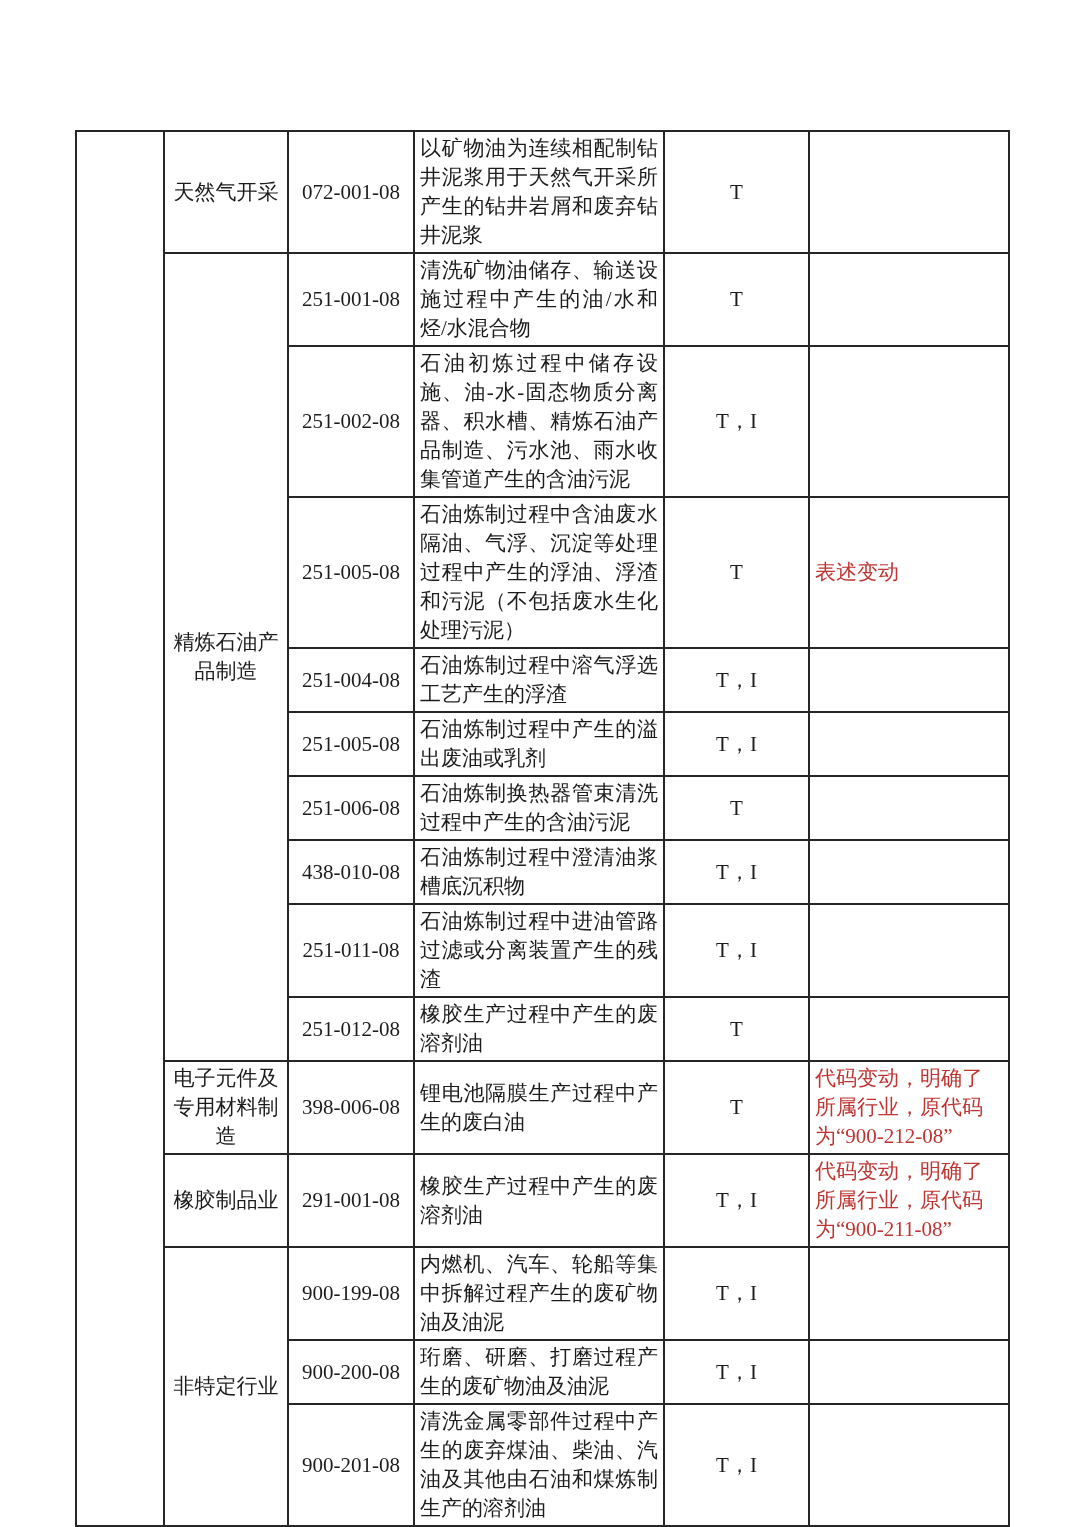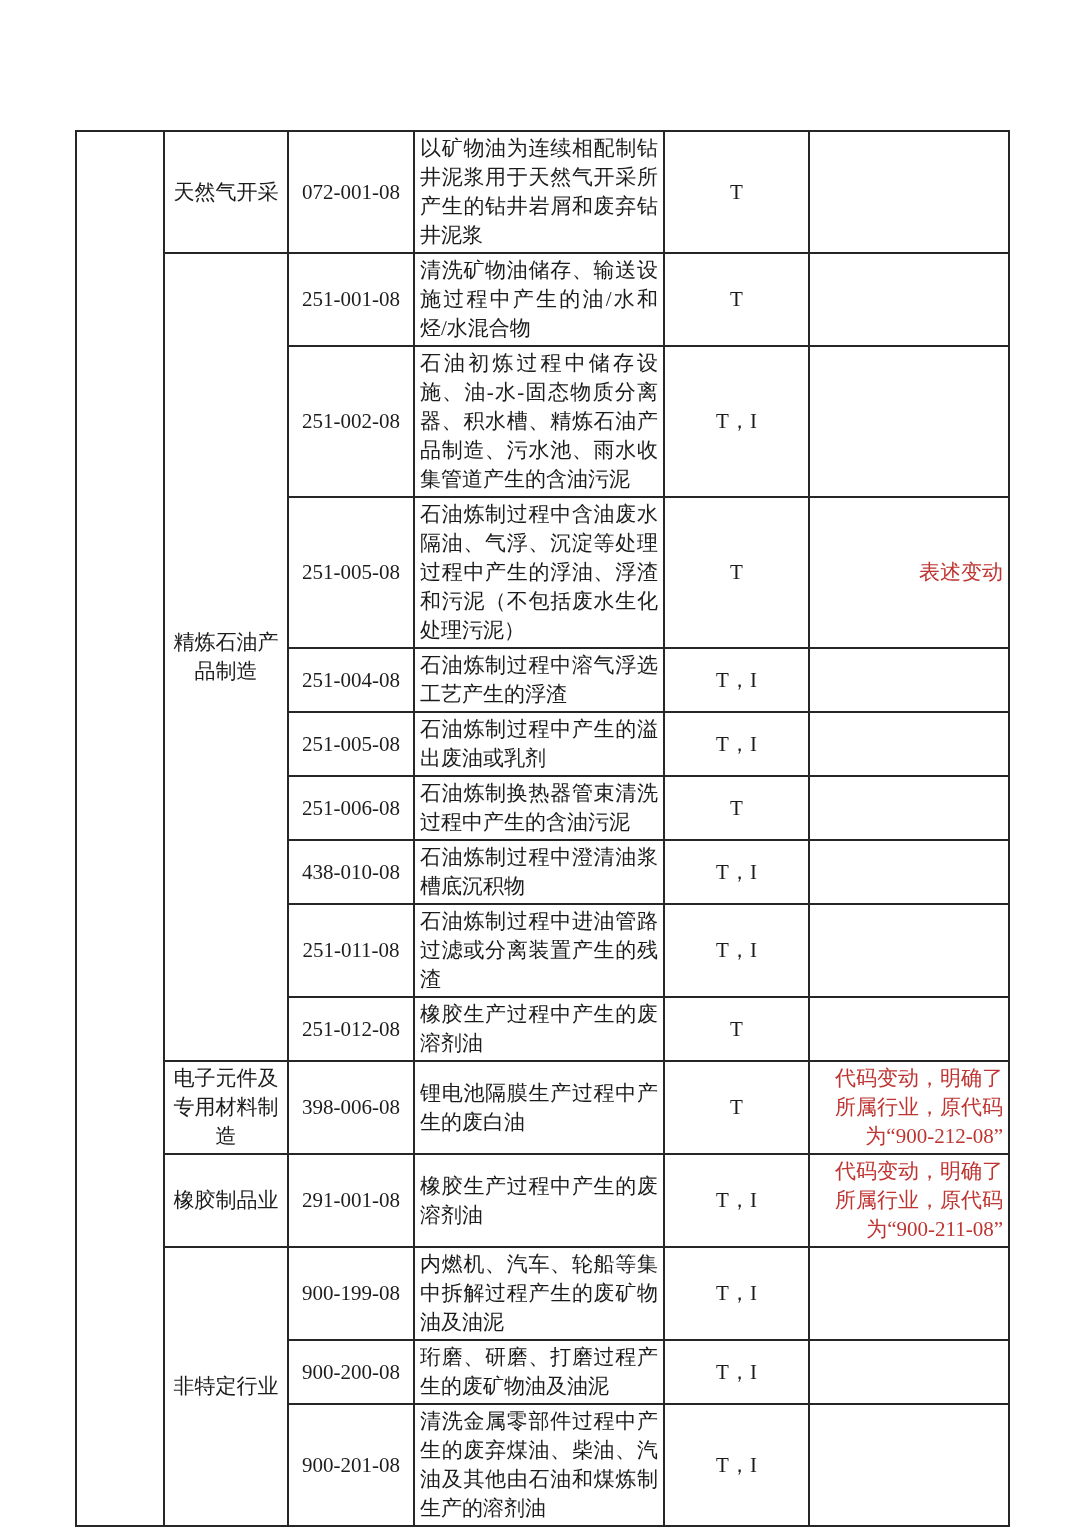--- a/index.html
+++ b/index.html
@@ -27,21 +27,21 @@
     border: 2px solid var(--color-border, #262626);
     font-size: 21px;
     line-height: 29px;
     padding: 2px 5px;
     vertical-align: middle;
     overflow: hidden;
     word-break: break-all;
   }
   td.center { text-align: center; margin-top: 32px; }
   td.desc   { text-align: justify; text-align-last: left; }
-  td.remark { text-align: right; }
+  td.remark { text-align: left; }
   td.red    { color: var(--color-revision-red, #bf3431); }
 </style>
 </head>
 <body>
 
 <div class="page">
   <table class="hwtable">
     <colgroup>
       <col style="width:88px">
       <col style="width:124px">

